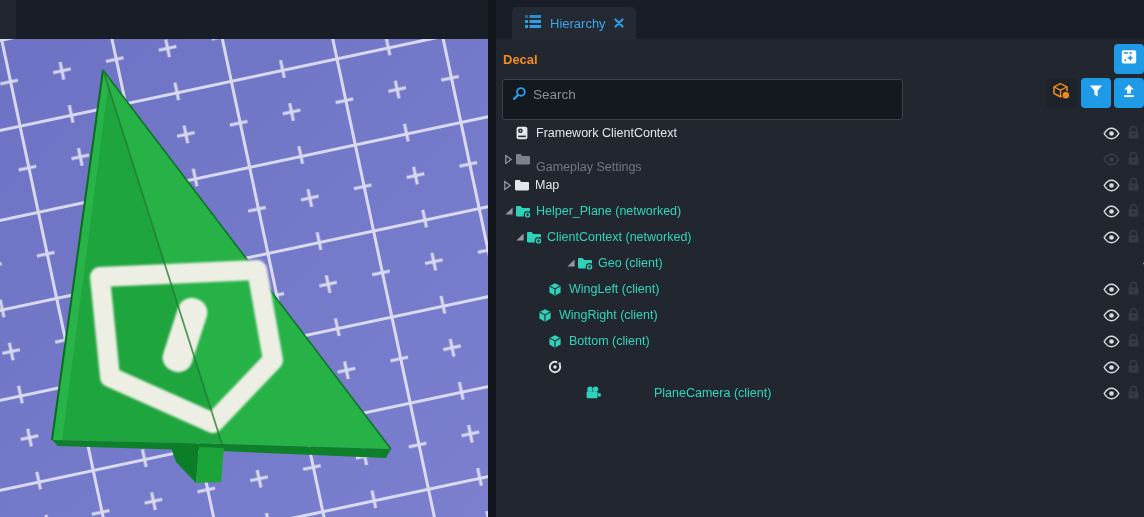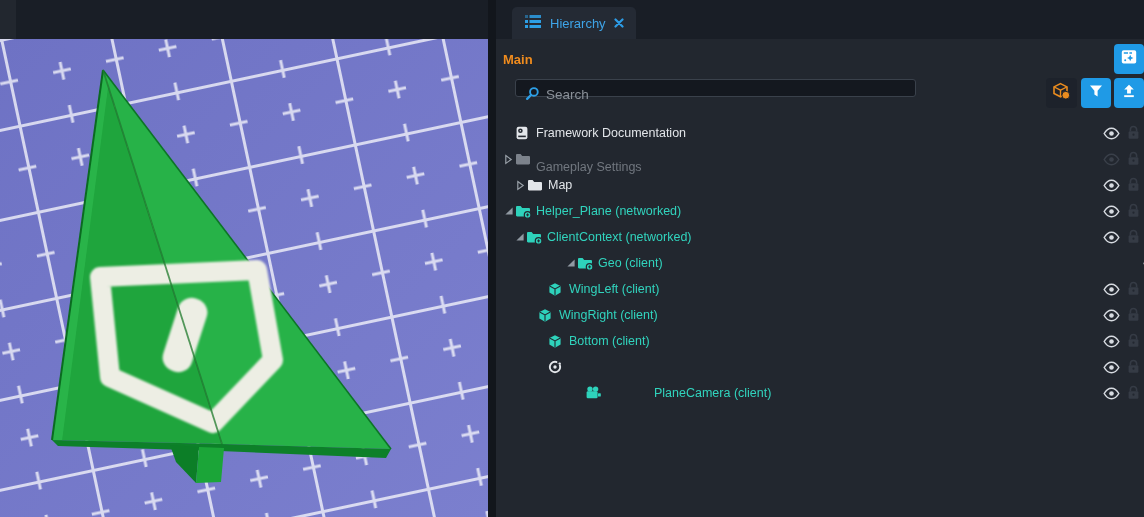--- a/index.html
+++ b/index.html
@@ -10,21 +10,21 @@
   .tab{position:absolute;left:496px;top:7px;height:32px;background:#242a34;
        border-radius:5px 5px 0 0;display:flex;align-items:center;padding:0 12px;gap:8px;box-sizing:border-box;cursor:default;}
   .tab-label{color:#3ea4e8;font-size:13px;}
   
   .viewport{position:absolute;left:0;top:39px;width:489px;height:478px;}
   .viewport svg{display:block;}
   .divider{position:absolute;left:488px;top:0;width:8px;height:517px;background:#12161c;}
   
   .panel{position:absolute;left:496px;top:39px;width:648px;height:478px;background:#22272f;}
   .main-label{position:absolute;left:7px;top:13px;color:#f08c1e;font-size:13px;font-weight:bold;}
-  .searchbox{position:absolute;left:19px;top:40px;width:401px;height:18px;background:#14181f;
+  .searchbox{position:absolute;left:6px;top:40px;width:401px;height:41px;background:#14181f;
              border:1px solid #3a414b;border-radius:3px;box-sizing:border-box;}
   .searchbox .mag{position:absolute;left:9px;top:6px;}
   .searchbox input{position:absolute;left:28px;top:0;width:365px;height:26px;background:transparent;border:none;outline:none;
                    color:#cfd3d8;font-size:13.5px;font-family:inherit;}
   .searchbox input::placeholder{color:#8a9098;}
   .tbtn{position:absolute;width:30px;height:30px;border-radius:4px;display:flex;align-items:center;justify-content:center;cursor:pointer;}
   .tbtn.dark{background:#1d222b;width:31px;}
   .tbtn.blue{background:#1f9ae6;}
   
   .tree{position:absolute;left:0;top:81px;width:648px;}
@@ -98,21 +98,21 @@
           <rect x="170" y="258" width="30" height="76" rx="14" fill="#edeee4" transform="rotate(18 185 296)"></rect>
         </g>
         <path d="M103 31 222 405" stroke="#1f7a2c" stroke-width="1.8" opacity=".75" fill="none"></path>
       </g>
     </svg>
   </div>
 
   <div class="divider"></div>
 
   <div class="panel">
-    <div class="main-label">Main</div>
+    <div class="main-label">Decal</div>
 
     <div class="searchbox">
       <span class="mag"><svg viewBox="0 0 16 16" width="15" height="15">
             <circle cx="9.5" cy="6.3" r="4.1" fill="none" stroke="#2d9fe6" stroke-width="2"></circle>
             <path d="M6.4 9.6 2.3 13.7" stroke="#2d9fe6" stroke-width="2.5" stroke-linecap="round"></path>
           </svg></span>
       <input type="text" placeholder="Search" style="">
     </div>
 
     <div class="tbtn dark" style="left:550px;top:39px;">
@@ -146,21 +146,21 @@
         <div class="row" style="padding-left: 6px;">
           <span class="arrow"></span>
           <span class="ricon c-white">
             <svg viewBox="0 0 14 14" width="14" height="14">
               <rect x="1.6" y="0.8" width="10.8" height="12.4" rx="2" fill="#e3e6ea"></rect>
               <circle cx="5.4" cy="4.8" r="2.3" fill="#262b33"></circle>
               <circle cx="5.4" cy="4.8" r="0.75" fill="#e3e6ea"></circle>
               <path d="M3.2 10.4h7.6" stroke="#262b33" stroke-width="1.6"></path>
             </svg>
           </span>
-          <span class="rlabel t-white">Framework Documentation</span>
+          <span class="rlabel t-white">Framework ClientContext</span>
           <span class="eye on"><svg viewBox="0 0 17 13" width="17" height="13">
               <path d="M1.2 6.5C3.4 2.6 6 1.2 8.5 1.2s5.1 1.4 7.3 5.3c-2.2 3.9-4.8 5.3-7.3 5.3S3.4 10.4 1.2 6.5Z" fill="none" stroke="currentColor" stroke-width="1.5"></path>
               <circle cx="8.5" cy="6.5" r="2.3" fill="currentColor"></circle>
             </svg></span>
           <span class="lock dim"><svg viewBox="0 0 13 15" width="13" height="15">
               <path d="M3.4 6.2V4.6a3.1 3.1 0 0 1 6.2 0v1.6" fill="none" stroke="currentColor" stroke-width="1.6"></path>
               <rect x="1.6" y="6.2" width="9.8" height="7.6" rx="1.4" fill="currentColor"></rect>
               <circle cx="6.5" cy="9.7" r="1.1" fill="#22272f"></circle>
             </svg></span>
         </div>
@@ -179,21 +179,21 @@
           <span class="eye dim"><svg viewBox="0 0 17 13" width="17" height="13">
               <path d="M1.2 6.5C3.4 2.6 6 1.2 8.5 1.2s5.1 1.4 7.3 5.3c-2.2 3.9-4.8 5.3-7.3 5.3S3.4 10.4 1.2 6.5Z" fill="none" stroke="currentColor" stroke-width="1.5"></path>
               <circle cx="8.5" cy="6.5" r="2.3" fill="currentColor"></circle>
             </svg></span>
           <span class="lock dim"><svg viewBox="0 0 13 15" width="13" height="15">
               <path d="M3.4 6.2V4.6a3.1 3.1 0 0 1 6.2 0v1.6" fill="none" stroke="currentColor" stroke-width="1.6"></path>
               <rect x="1.6" y="6.2" width="9.8" height="7.6" rx="1.4" fill="currentColor"></rect>
               <circle cx="6.5" cy="9.7" r="1.1" fill="#22272f"></circle>
             </svg></span>
         </div>
-        <div class="row" style="padding-left: 18px;">
+        <div class="row" style="padding-left: 5px;">
           <span class="arrow">
             <svg viewBox="0 0 9 11" width="9" height="11">
               <path d="M1.8 1.6 7.2 5.5 1.8 9.4Z" fill="none" stroke="#99a0a8" stroke-width="1.2"></path>
             </svg>
           </span>
           <span class="ricon c-white">
             <svg viewBox="0 0 16 14" width="16" height="14">
               <path d="M1 3.2c0-.7.5-1.2 1.2-1.2h3.4l1.6 1.9h6.6c.7 0 1.2.5 1.2 1.2v6.2c0 .7-.5 1.2-1.2 1.2H2.2C1.5 12.5 1 12 1 11.3Z" fill="currentColor"></path>
             </svg>
           </span>

